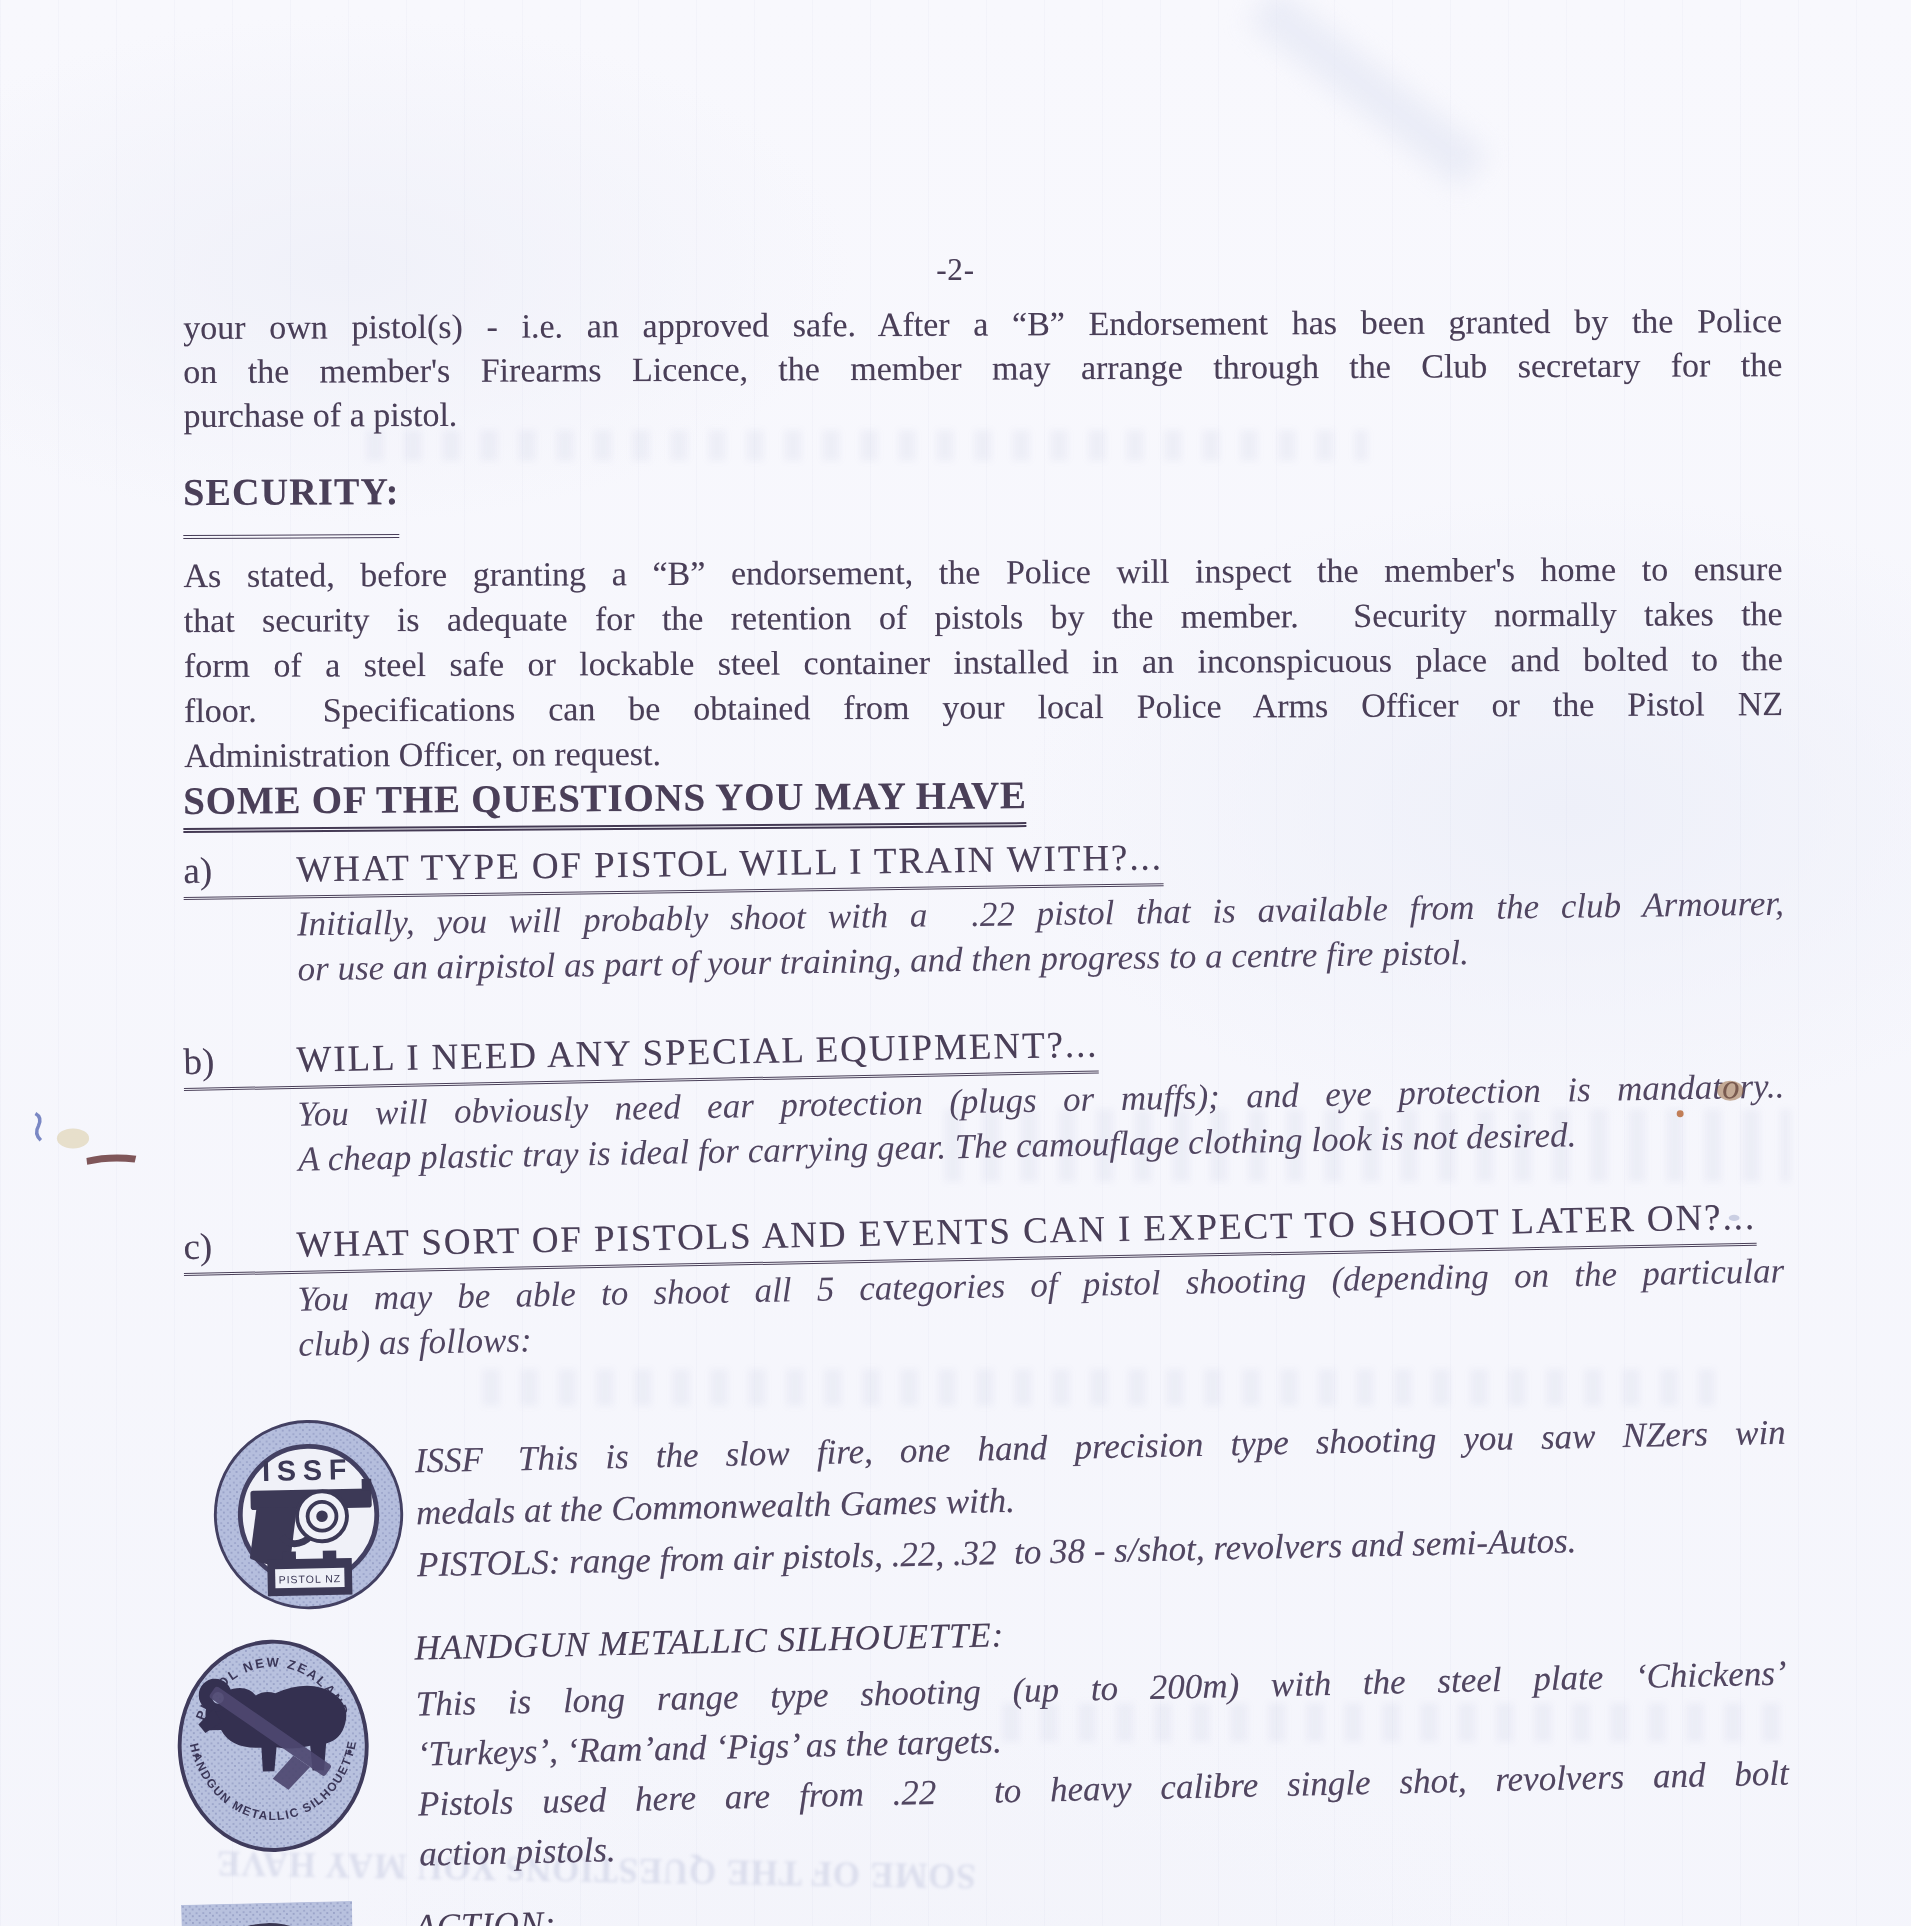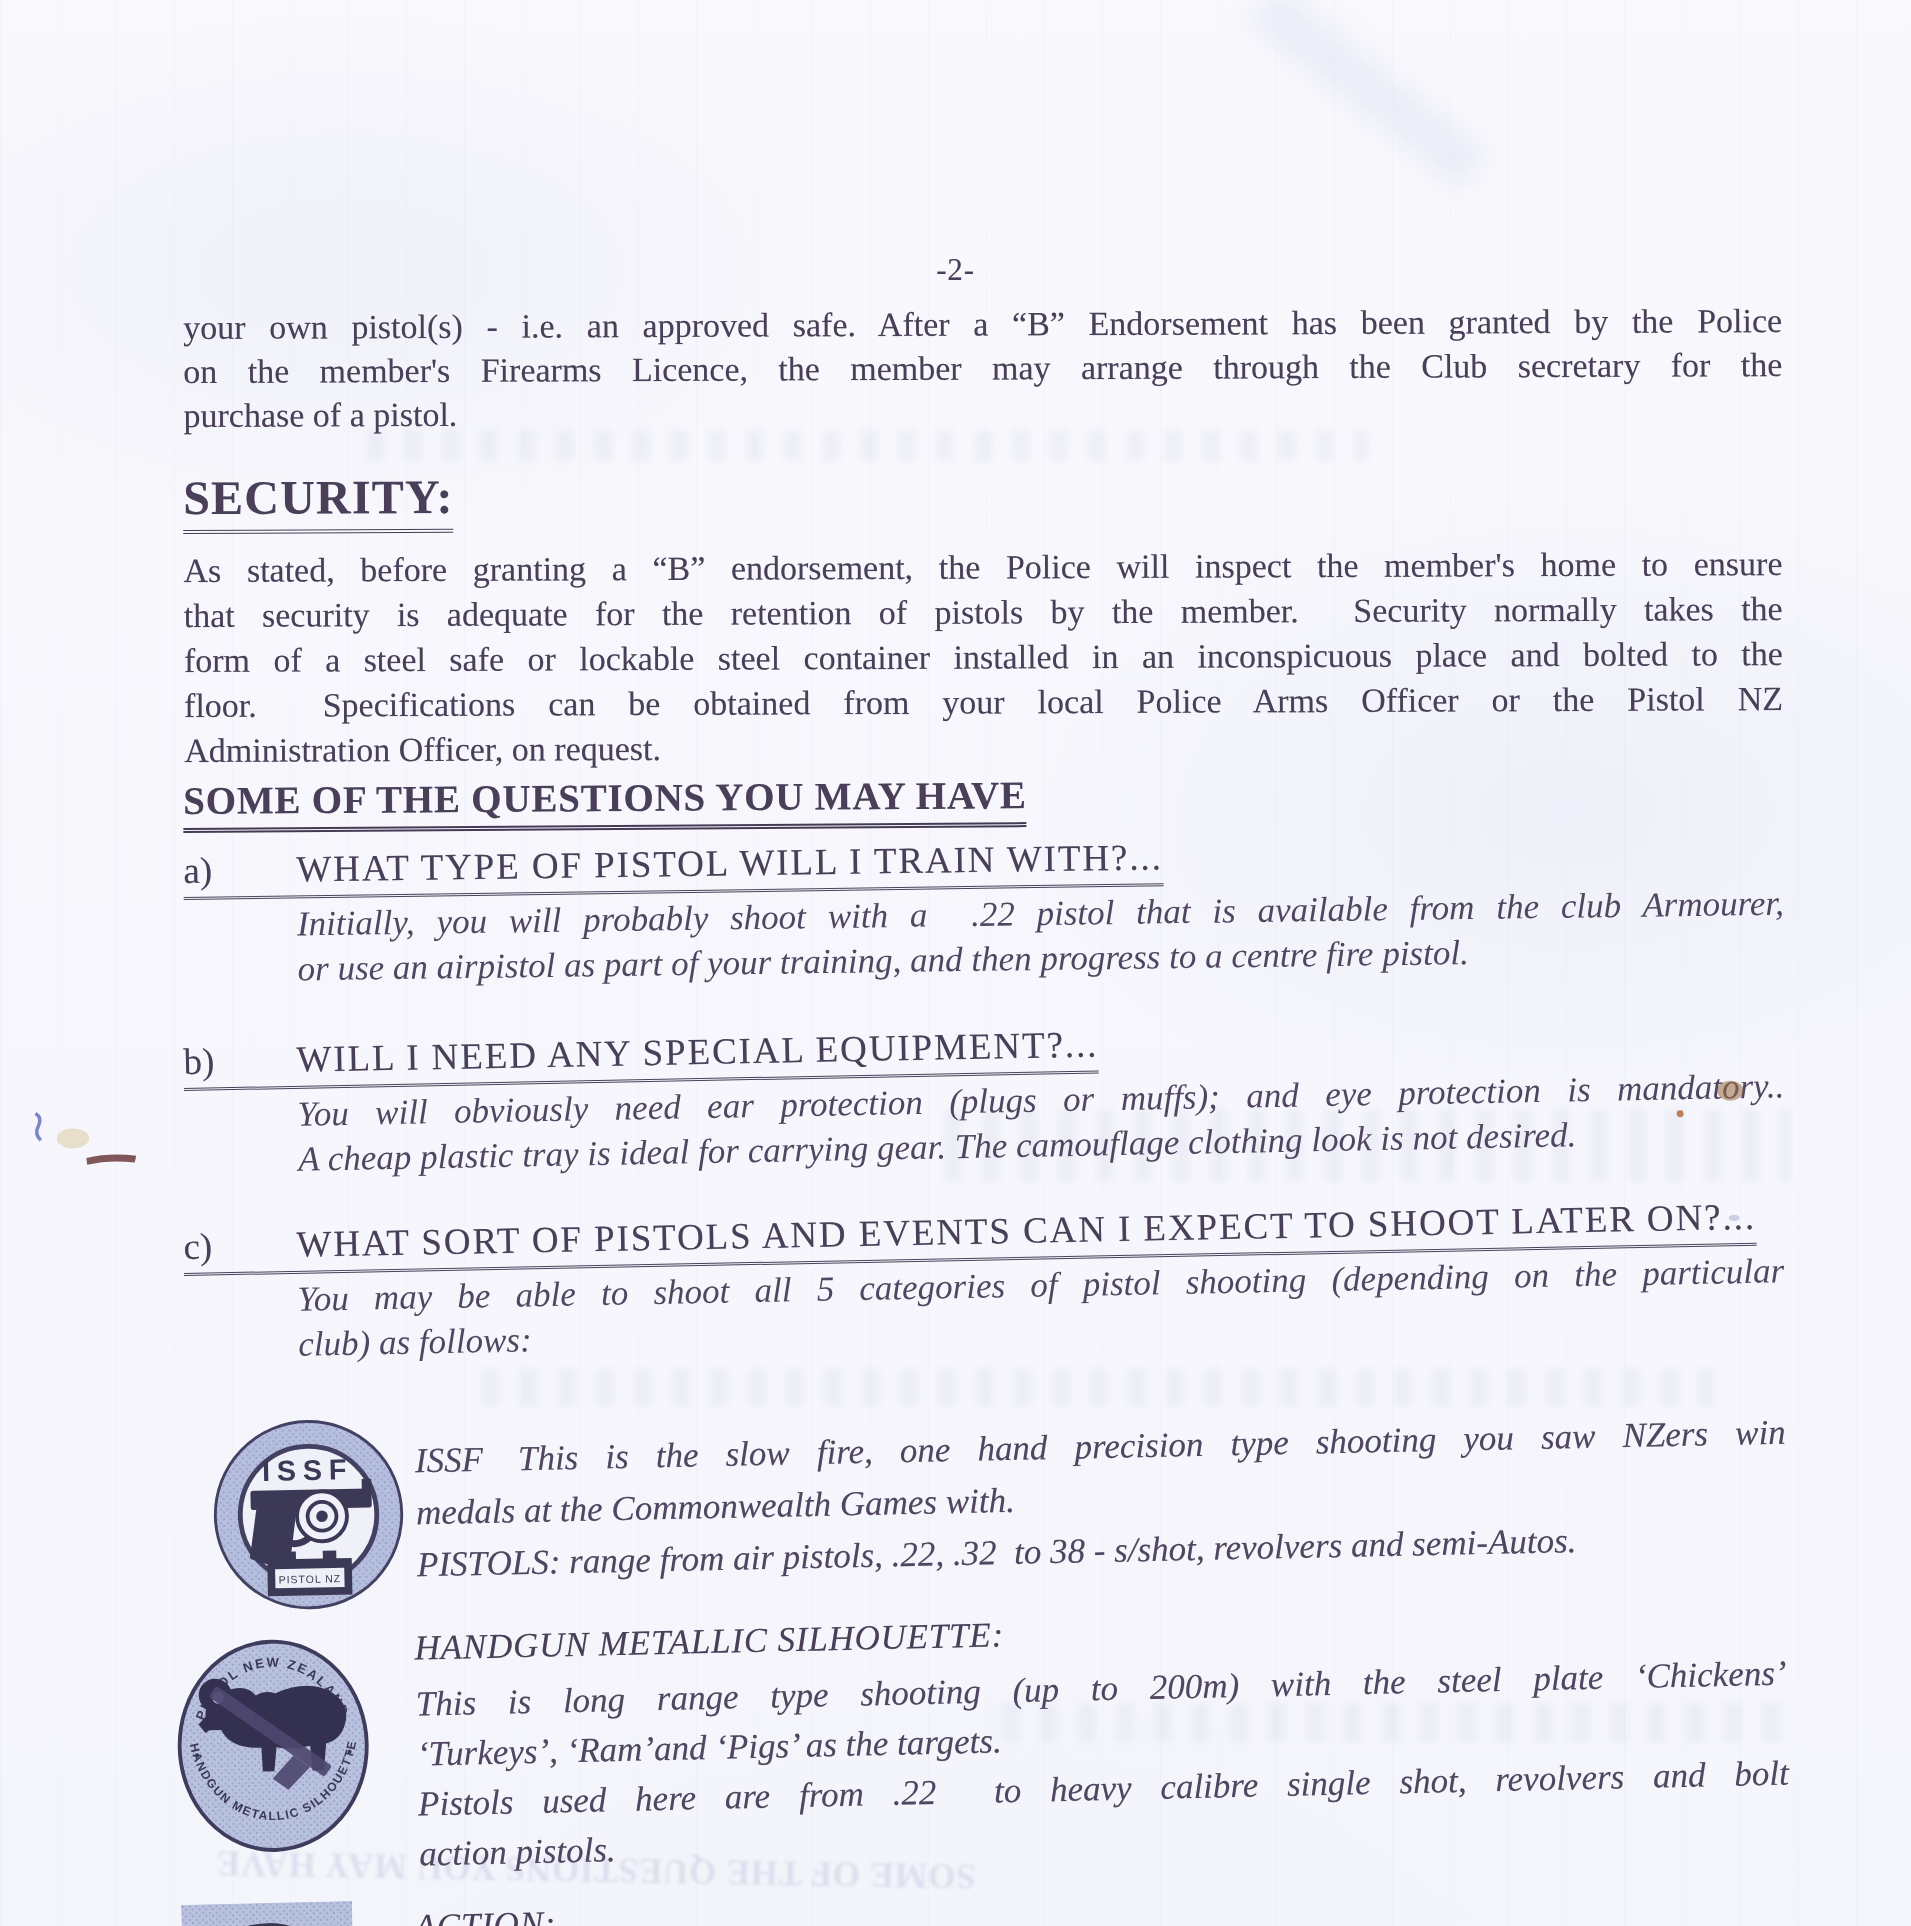--- a/index.html
+++ b/index.html
@@ -16,22 +16,22 @@
     color:#4a3f58;
   }
   .texture{position:absolute;inset:0;pointer-events:none;
     background:repeating-linear-gradient(90deg, rgba(130,140,190,.045) 0 1.2px, rgba(130,140,190,0) 1.2px 58px);}
   .abs{position:absolute;}
   .ink{color:#4a3f58;text-shadow:0.2px 0.2px 0.6px rgba(74,63,88,.38);}
   .page-num{left:0;right:0;top:252px;text-align:center;font-size:31px;letter-spacing:0.8px;}
   .body-line{font-size:34px;line-height:44px;white-space:pre-wrap;}
   .lh118 .body-line{line-height:45px;}
   .just{text-align:justify;text-align-last:justify;}
-  .sec-head{font-size:48px;font-weight:bold;letter-spacing:1.2px;
-    border-bottom:4.6px double #463c57;padding-bottom:5px;display:inline-block;}
+  .sec-head{font-size:38px;font-weight:bold;letter-spacing:1.2px;
+    border-bottom:4.6px double #463c57;padding-bottom:21px;display:inline-block;}
   .q-title{font-size:39px;font-weight:bold;letter-spacing:0.8px;
     border-bottom:5.4px double #443a54;padding-bottom:5.4px;display:inline-block;}
   .q-row{display:flex;align-items:baseline;border-bottom:3.9px double #4a4059;
     padding-bottom:5.4px;width:max-content;}
   .q-marker{font-size:37px;width:113px;flex:none;}
   .q-heading{font-size:37px;letter-spacing:1.9px;}
   .q-body{position:absolute;left:113px;top:54px;width:1487px;}
   .q-body .body-line{font-style:italic;font-size:35px;line-height:45px;color:#514661;}
   .cat{position:absolute;left:0;width:1911px;}
   .cat-heading{font-size:35px;font-style:italic;letter-spacing:0.8px;color:#4a3f58;}

